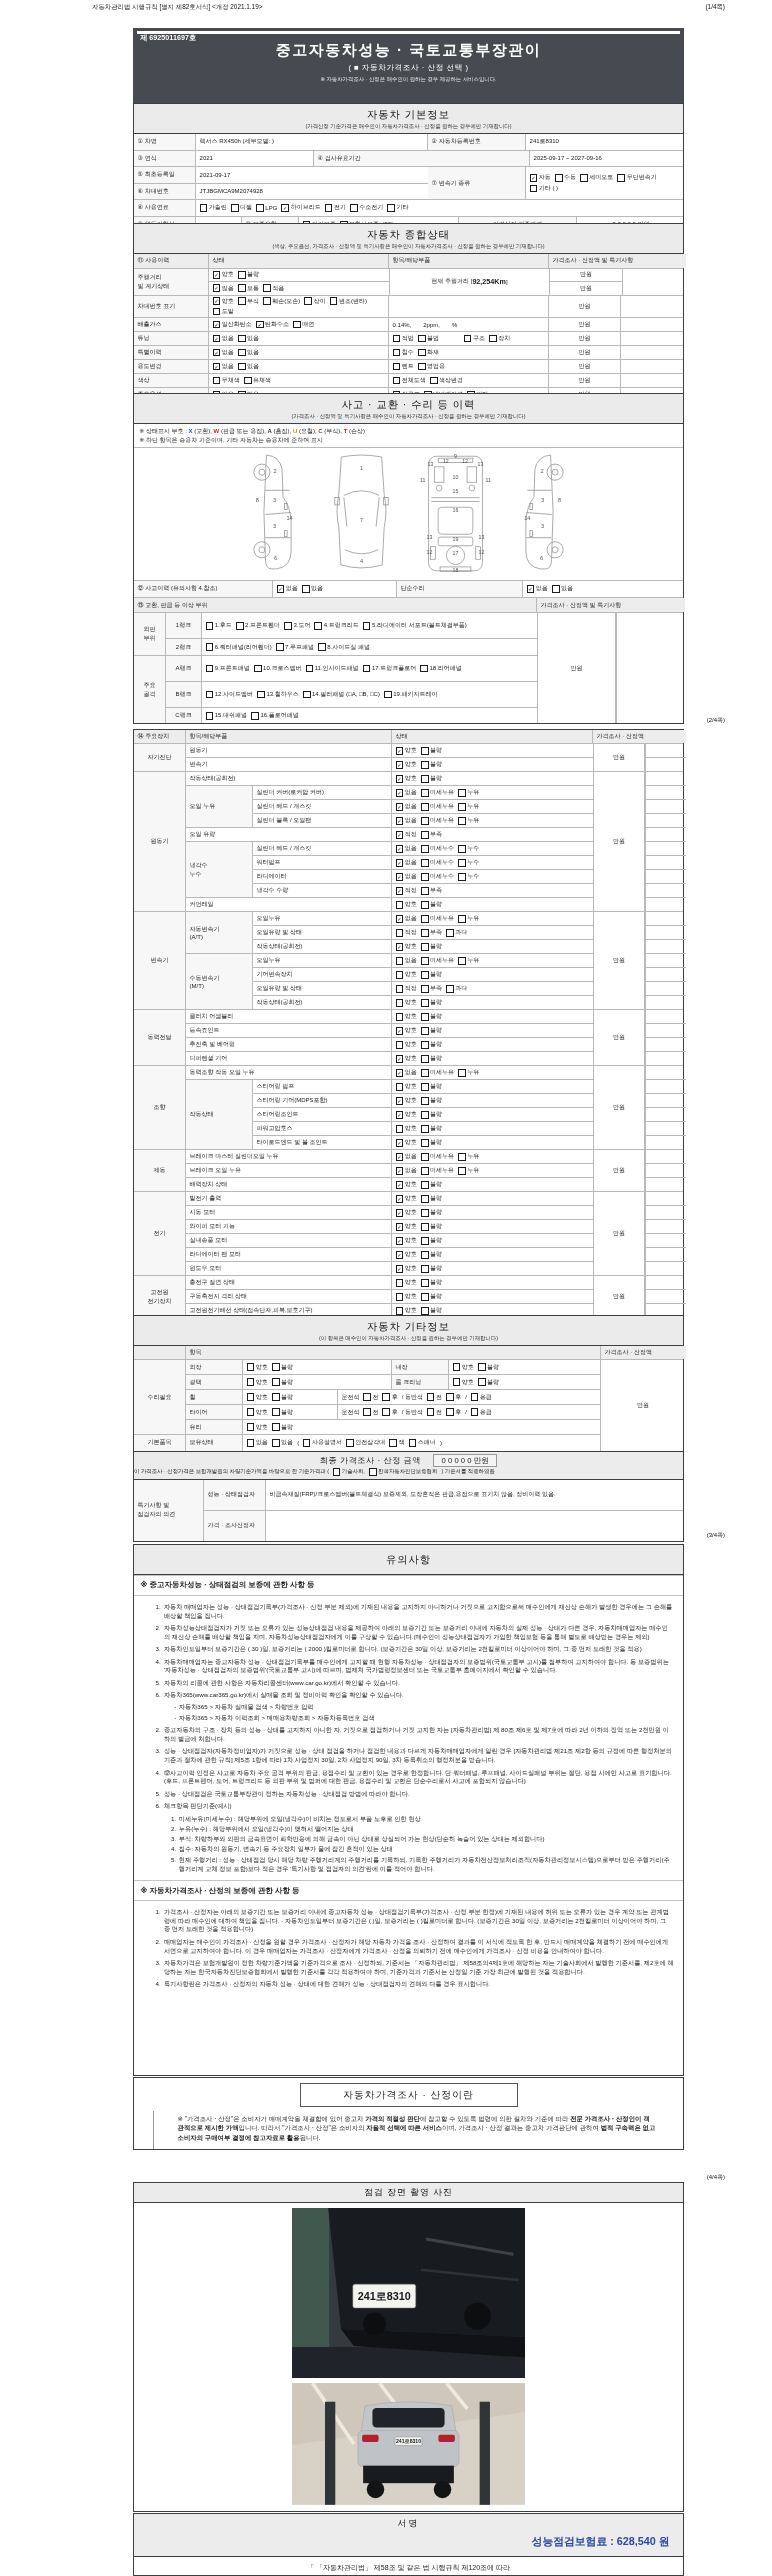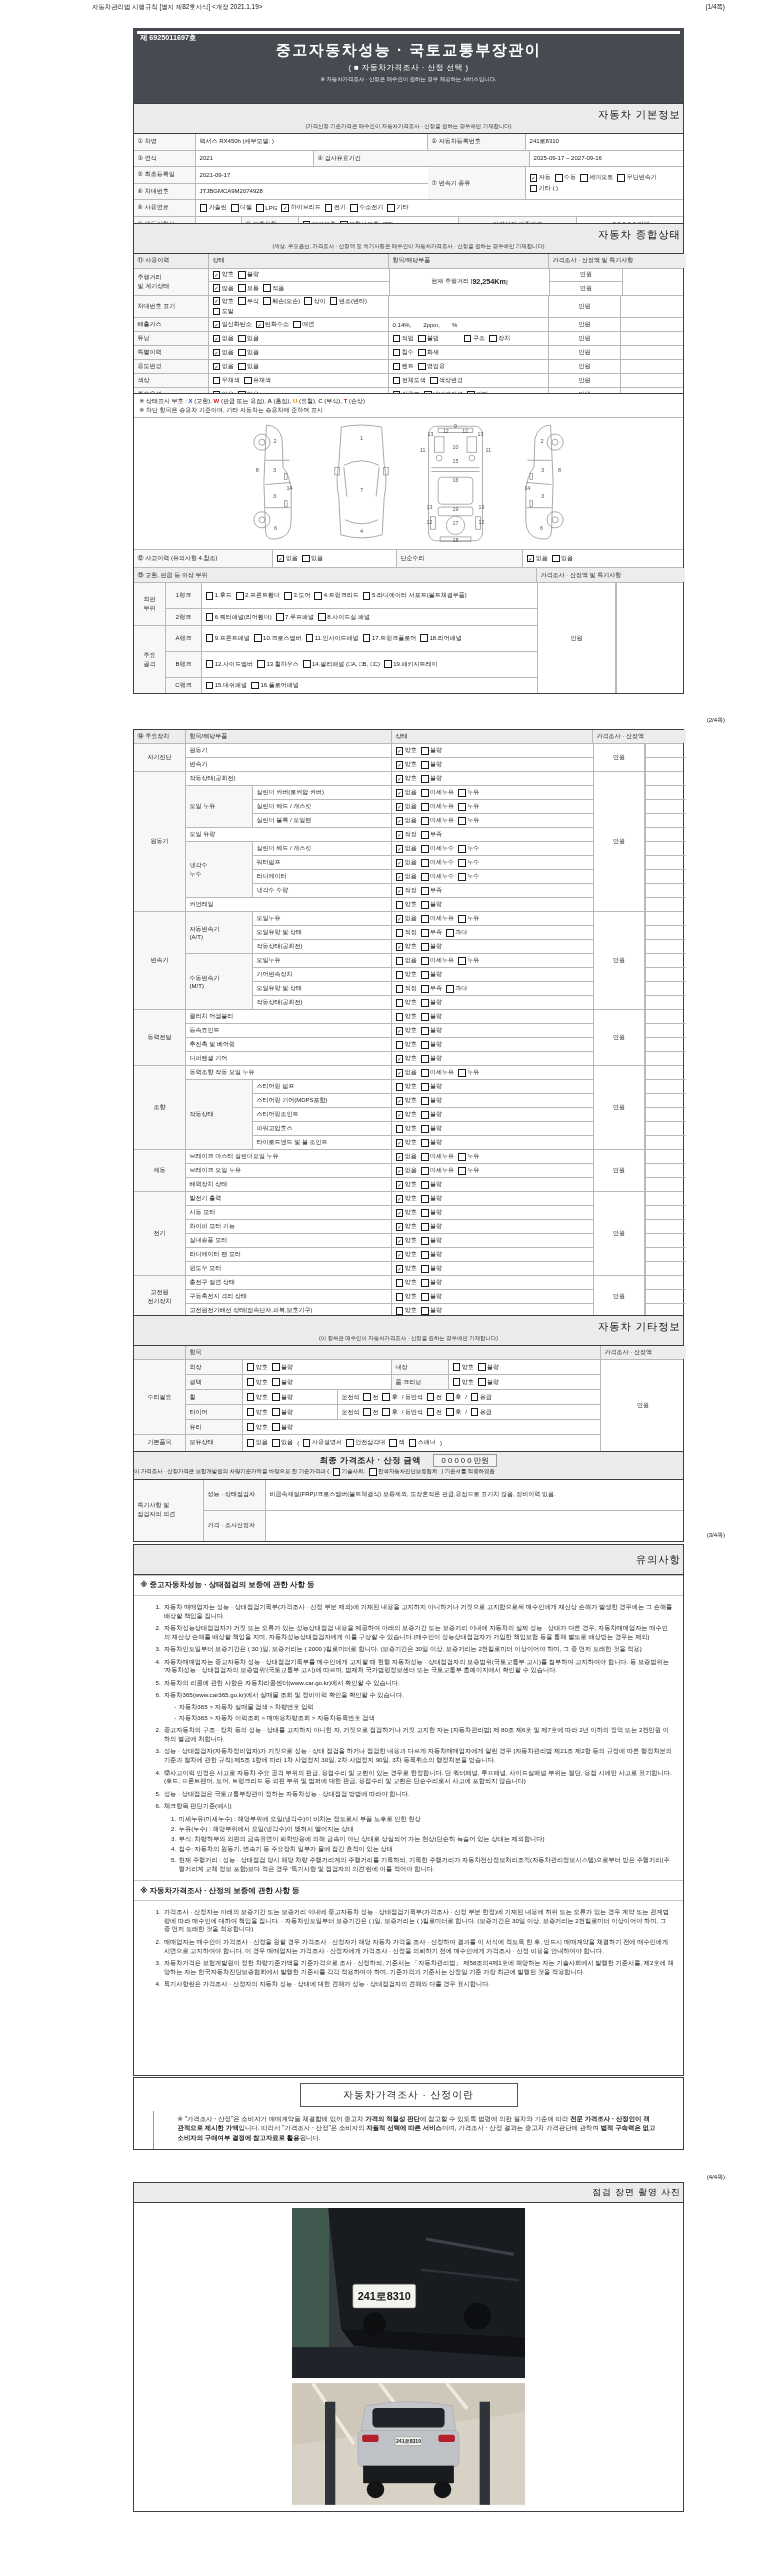--- a/index.html
+++ b/index.html
@@ -8,30 +8,30 @@
   .meta-line{position:absolute;left:92px;top:3.1px;width:633px;display:flex;justify-content:space-between;font-size:6.4px;color:#111;}
   .pagemark{position:absolute;left:133px;width:592px;text-align:right;font-size:6px;color:#111;}
   .dark-head{position:absolute;left:133px;top:28px;width:551px;height:75px;background:#474b51;color:#fff;box-sizing:border-box;text-align:center;}
   .dark-head .strip{height:3.6px;background:#fff;margin:2.6px 3.6px 0 3.6px;}
   .dark-head .t{font-size:15px;font-weight:700;letter-spacing:1.5px;margin-top:7.2px;}
   .dark-head .s{font-size:7.7px;margin-top:3.1px;letter-spacing:0.5px;}
   .dark-head .n{font-size:5.4px;margin-top:2.6px;color:#e8e8e8;}
   .dark-head .docno{position:absolute;left:7.2px;bottom:60px;font-size:7.2px;font-weight:700;}
   .sect{position:absolute;left:133px;width:551px;background:#fff;border:1.5px solid #3c4045;box-sizing:border-box;}
   .shead{background:#ebebeb;border-bottom:1px solid #3c4045;text-align:center;padding:3.6px 2.1px 3.1px 2.1px;}
-  .shead .t{font-size:10.3px;letter-spacing:1px;color:#111;text-align:right;}
+  .shead .t{font-size:10.3px;letter-spacing:1px;color:#111;}
   .shead .s{font-size:5.4px;color:#333;margin-top:1.5px;}
   .frow{display:flex;align-items:stretch;border-bottom:0.5px solid #b9b9b9;}
   .frow:last-child{border-bottom:none;}
   .fc{box-sizing:border-box;padding:1px 3.6px;display:flex;align-items:center;font-size:6px;border-right:0.5px solid #b9b9b9;min-height:13px;overflow:hidden;}
   .fc:last-child{border-right:none;}
   .lab{background:#f7f7f7;}
   .hd{background:#ededed;font-weight:400;}
   .center{justify-content:center;text-align:center;}
-  .bold{font-weight:700;}
+  .bold{font-weight:400;}
   .cb{display:inline-flex;align-items:center;margin-right:4.1px;white-space:nowrap;}
   .bx{width:5.7px;height:5.7px;border:0.8px solid #1d1d1d;display:inline-flex;align-items:center;justify-content:center;font-size:5.2px;font-weight:700;margin-right:1.5px;background:#fff;flex:none;color:#111;}
   .col{display:flex;flex-direction:column;}
   .sub{display:flex;align-items:center;padding:1px 3.6px;border-bottom:0.5px solid #b9b9b9;flex:1;box-sizing:border-box;font-size:6px;}
   .sub:last-child{border-bottom:none;}
   .notes{padding:2.6px 5.2px;font-size:6px;line-height:1.5;border-bottom:0.5px solid #b9b9b9;background:#fff;}
   .cars{display:flex;justify-content:center;gap:17.5px;padding:3.1px 0 2.1px 0;border-bottom:0.5px solid #b9b9b9;}
   .cars svg{display:block;}
   .cars path,.cars circle,.cars rect,.cars line{stroke:#8f8f8f;fill:none;stroke-width:1.5;}
   .itemwrap{display:flex;flex-wrap:wrap;row-gap:1.5px;align-items:center;}
@@ -477,20 +477,24 @@
               </span>
             </span>
           </div>
           <div class="fc center" style="flex: 0 0 72px; width: 72px;"></div>
           <div class="fc" style="flex: 0 0 64px; width: 64px;"></div>
         </div>
       </div>
   </section>
 
   <section class="sect" style="top:393px;">
+    <div class="shead">
+      <div class="t">사고 · 교환 · 수리 등 이력</div>
+      <div class="s">(가격조사 · 산정액 및 특기사항은 매수인이 자동차가격조사 · 산정을 원하는 경우에만 기재합니다)</div>
+    </div>
     <div class="notes" id="acc-notes">
         <div><span>※ 상태표시 부호 : </span><span style="color: rgb(42, 82, 198); font-weight: 700;">X</span><span> (교환), </span><span style="color: rgb(208, 32, 32); font-weight: 700;">W</span><span> (판금 또는 용접), </span><span style="color: rgb(51, 51, 51); font-weight: 700;">A</span><span> (흠집), </span><span style="color: rgb(224, 123, 0); font-weight: 700;">U</span><span> (요철), </span><span style="color: rgb(138, 74, 16); font-weight: 700;">C</span><span> (부식), </span><span style="color: rgb(208, 32, 32); font-weight: 700;">T</span><span> (손상)</span></div>
         <div>※ 하단 항목은 승용차 기준이며, 기타 자동차는 승용차에 준하여 표시</div>
       </div>
     <div class="cars">
       <svg width="62" height="126" viewBox="0 0 110 250" class="carview">
         <path d="M40,8 Q66,10 71,36 L73,92 Q87,108 89,140 L89,198 Q89,230 60,234 L50,234 Q39,234 38,216 L35,120 Z"></path>
         <circle cx="31" cy="42" r="16"></circle>
           <circle cx="31" cy="42" r="6"></circle>
         <circle cx="31" cy="196" r="16"></circle>
@@ -1961,15 +1965,25 @@
         <rect x="284" y="100" width="32" height="14" rx="4" fill="#b3202a"></rect>
         <rect x="200" y="104" width="52" height="17" rx="2" fill="#f0f0ea" stroke="#888"></rect>
         <text id="plate2" x="226" y="117" text-anchor="middle" font-size="10" font-weight="bold" fill="#1a1c20" font-family="Liberation Sans, sans-serif">241로8310</text>
         <rect x="138" y="160" width="176" height="34" fill="#191c1e"></rect>
         <circle cx="162" cy="206" r="17" fill="#121416"></circle>
         <circle cx="292" cy="206" r="17" fill="#121416"></circle>
       </svg>
     </div>
   </section>
 
+  <section class="sect" style="top:2513px;height:63px;">
+    <div class="sig-gray">
+      <div class="t">서명</div>
+      <div class="fee" id="fee-line" style="color: rgb(43, 74, 165);">성능점검보험료 : 628,540 원</div>
+    </div>
+    <div class="confirm">
+      <div>「 「자동차관리법」 제58조 및 같은 법 시행규칙 제120조에 따라</div>
+      <div>( [ V ] 중고자동차성능 · 상태를 점검, [   ] 자동차가격조사 · 산정 ) 하였음을 확인합니다.</div>
+    </div>
+  </section>
 
 </div>
 
 
 </body></html>

